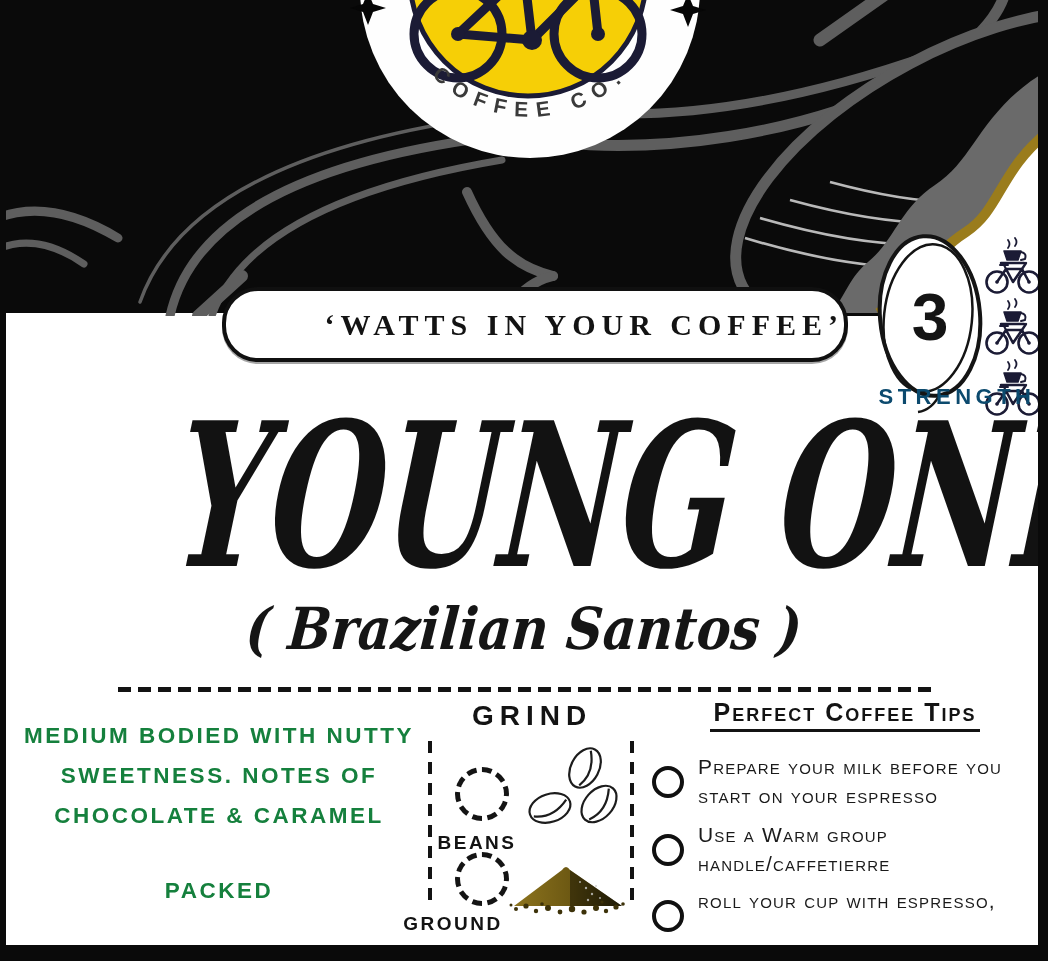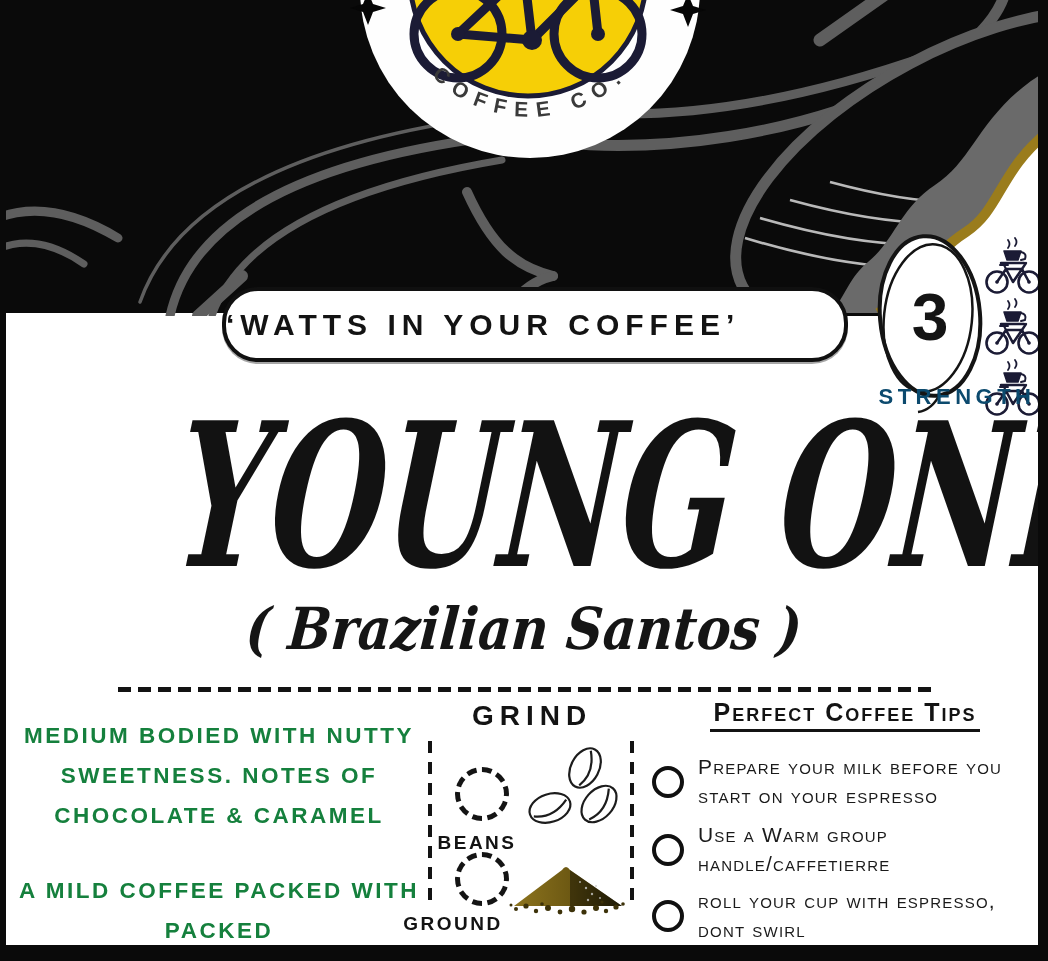--- a/index.html
+++ b/index.html
@@ -7,22 +7,23 @@
     position:relative;width:1048px;height:961px;background:#ffffff;
     overflow:hidden;font-family:"Liberation Sans",sans-serif;color:#141414;
   }
   .abs{position:absolute;}
   svg{display:block;}
 
   
   .banner{
     left:222px;top:287px;width:618px;height:67px;background:#ffffff;
     border:4.5px solid #101010;border-radius:36px;
-    display:flex;align-items:center;justify-content:flex-start;z-index:6;
+    display:flex;align-items:center;justify-content:flex-end;z-index:6;
     box-shadow:0 2px 0 rgba(0,0,0,.35);
+    font-family:Liberation Serif, serif;
   }
   .banner span{font-size:30px;font-weight:bold;letter-spacing:6px;color:#131313;white-space:nowrap;}
 
   
   .strength-label{left:876px;top:384px;width:162px;text-align:center;
     font-size:22px;font-weight:bold;letter-spacing:4.5px;color:#0c4a6e;z-index:6;}
 
   
   .title{left:0;top:408px;width:1048px;text-align:center;z-index:4;
     font-family:"DejaVu Serif","Liberation Serif",serif;font-style:italic;font-weight:bold;
@@ -166,21 +167,20 @@
   <div class="abs subtitle">( Brazilian Santos )</div>
 
   <div class="abs divider"></div>
 
   <div class="abs desc desc1">
     <div>MEDIUM BODIED WITH NUTTY</div>
     <div>SWEETNESS. NOTES OF</div>
     <div>CHOCOLATE &amp; CARAMEL</div>
   </div>
   <div class="abs desc desc2">
-    <div>A MILD COFFEE PACKED WITH</div>
     <div>PACKED</div>
   </div>
 
   <div class="abs grind-title">GRIND</div>
   <div class="abs dash-v left"></div>
   <div class="abs dash-v right"></div>
 
   <div class="abs dash-circle" style="left:455px;top:767px;"></div>
   <div class="abs grind-opt-label" style="left:429px;top:818px;width:96px;">BEANS</div>
 
@@ -256,21 +256,20 @@
     <div class="tip-bullet"></div>
     <div class="tip-text">
       <div>Use a Warm group</div>
       <div>handle/caffetierre</div>
     </div>
   </div>
   <div class="abs tip-row" style="top:886px;">
     <div class="tip-bullet"></div>
     <div class="tip-text">
       <div>roll your cup with espresso,</div>
-      <div>dont swirl</div>
     </div>
   </div>
 
   <div class="abs edge edge-left"></div>
   <div class="abs edge edge-right"></div>
   <div class="abs edge edge-bottom"></div>
 
 </div>
 
 </body></html>

